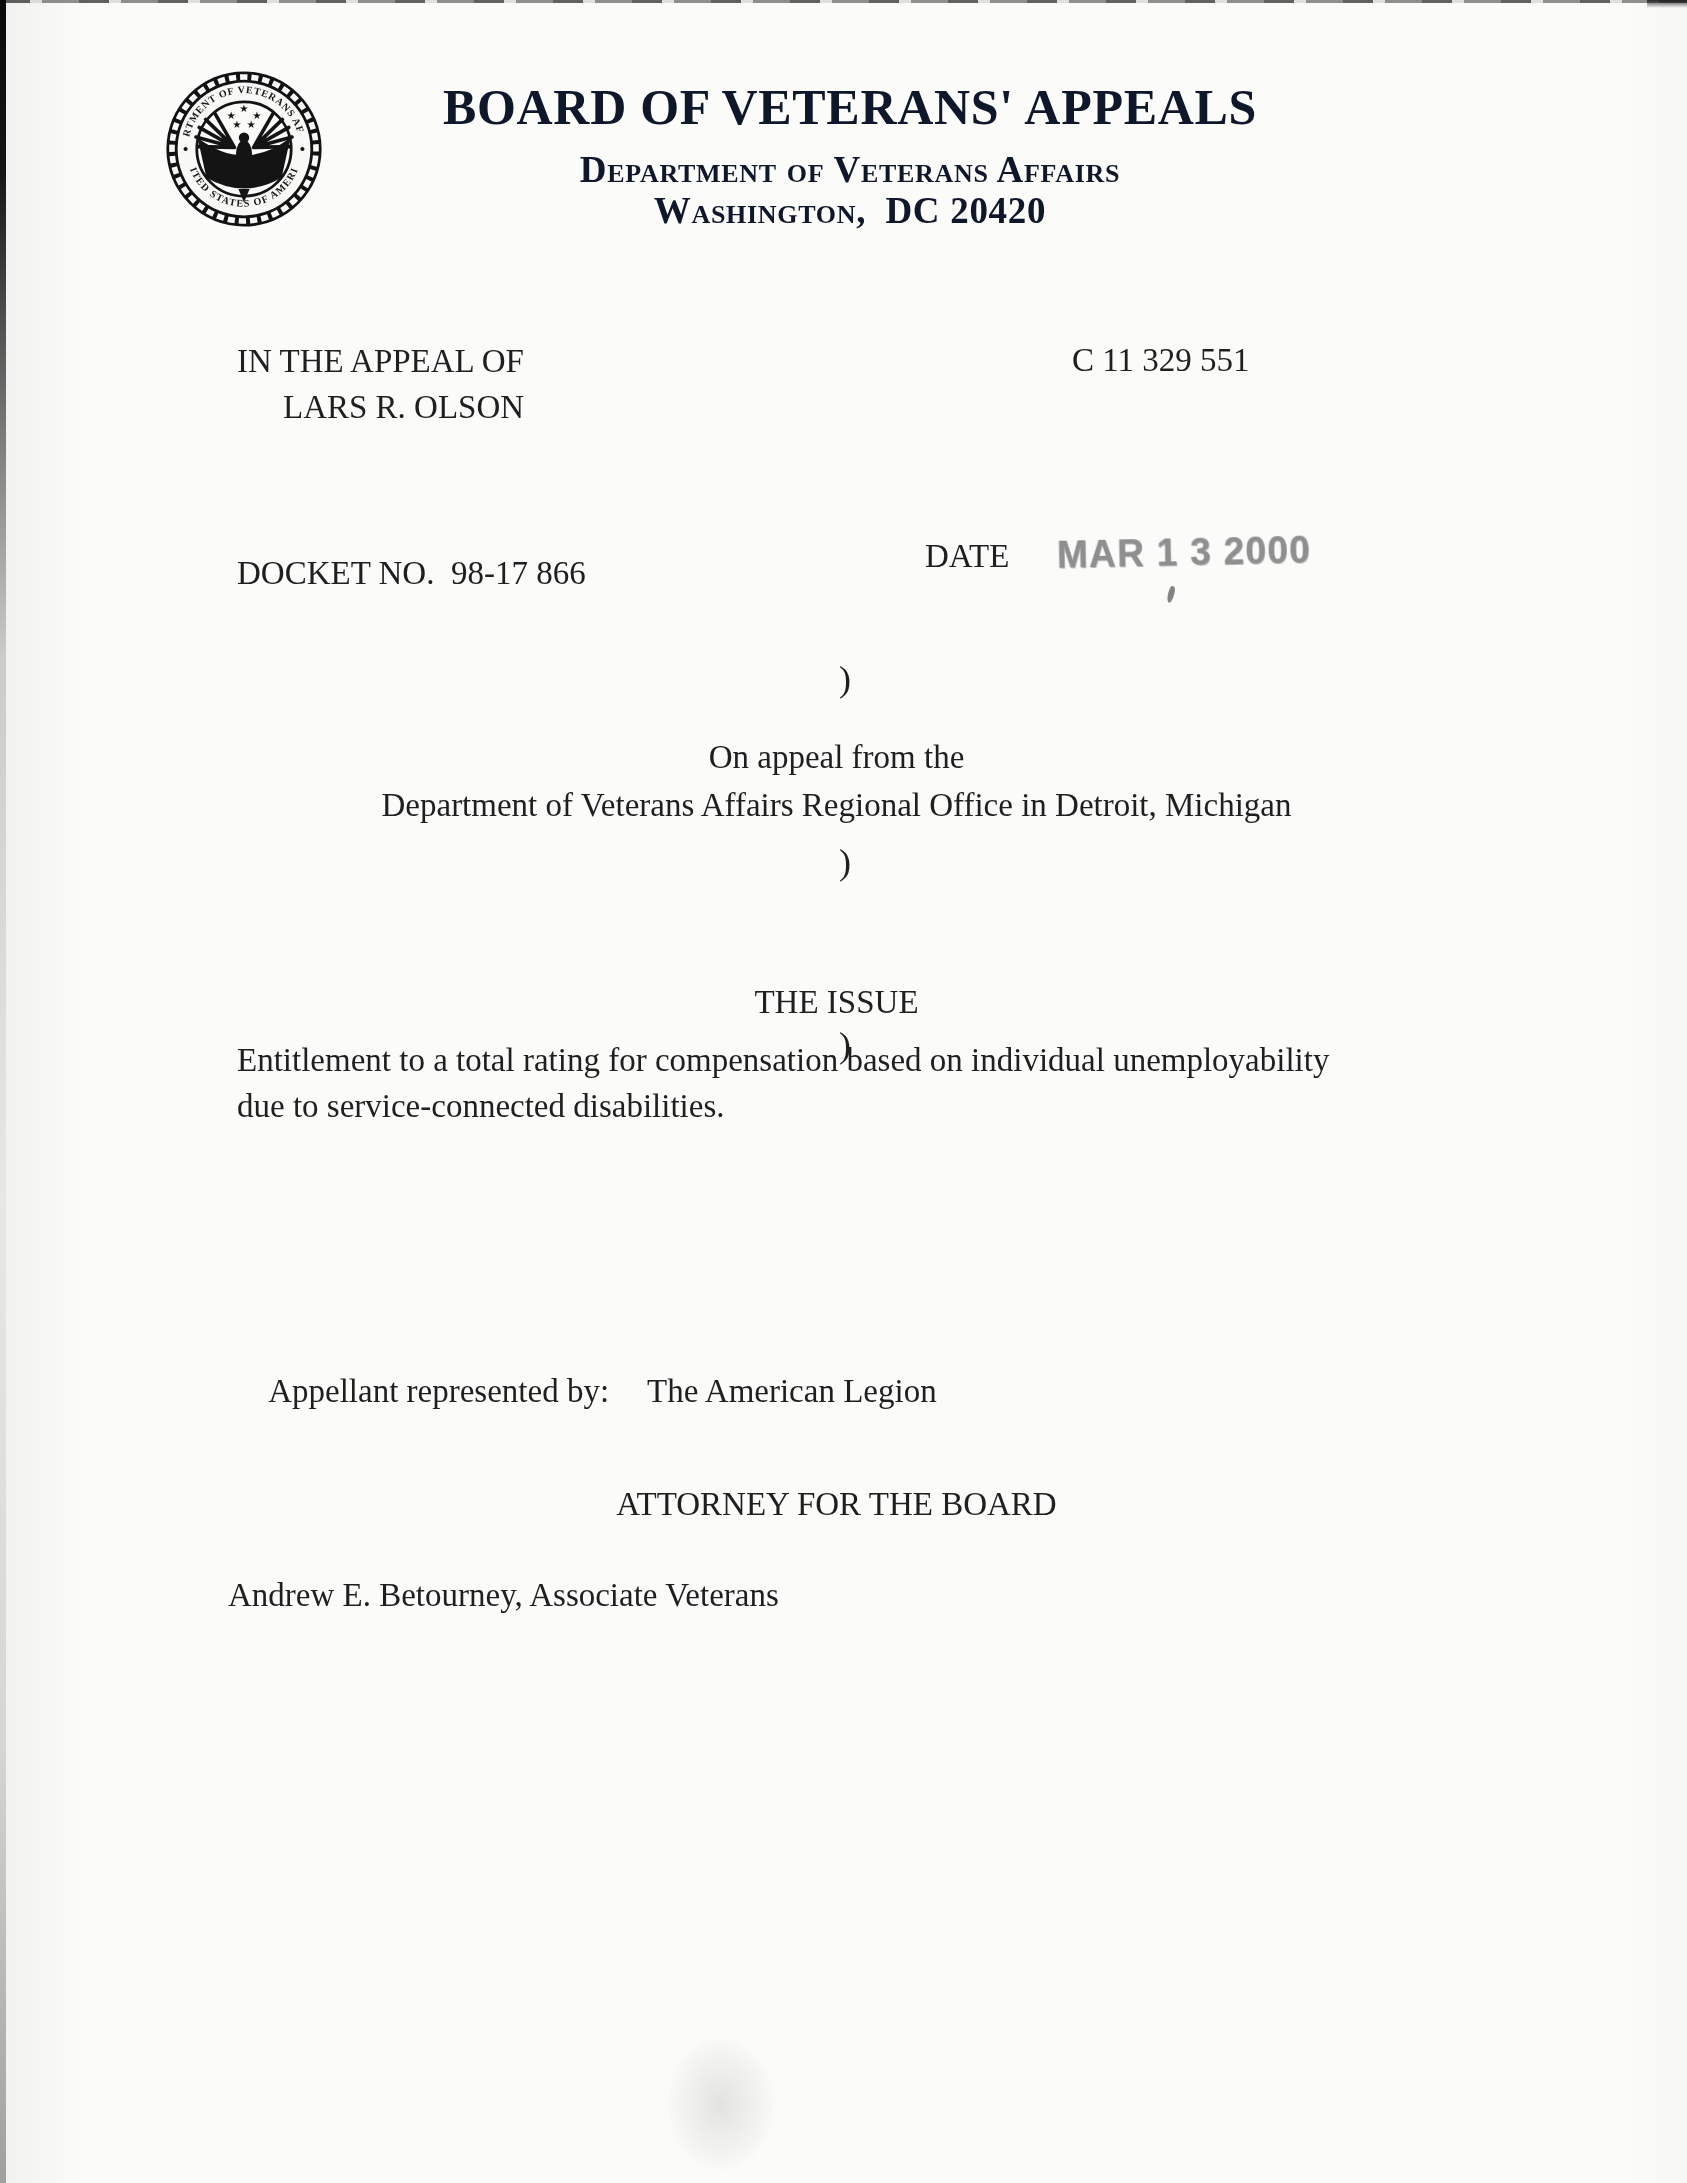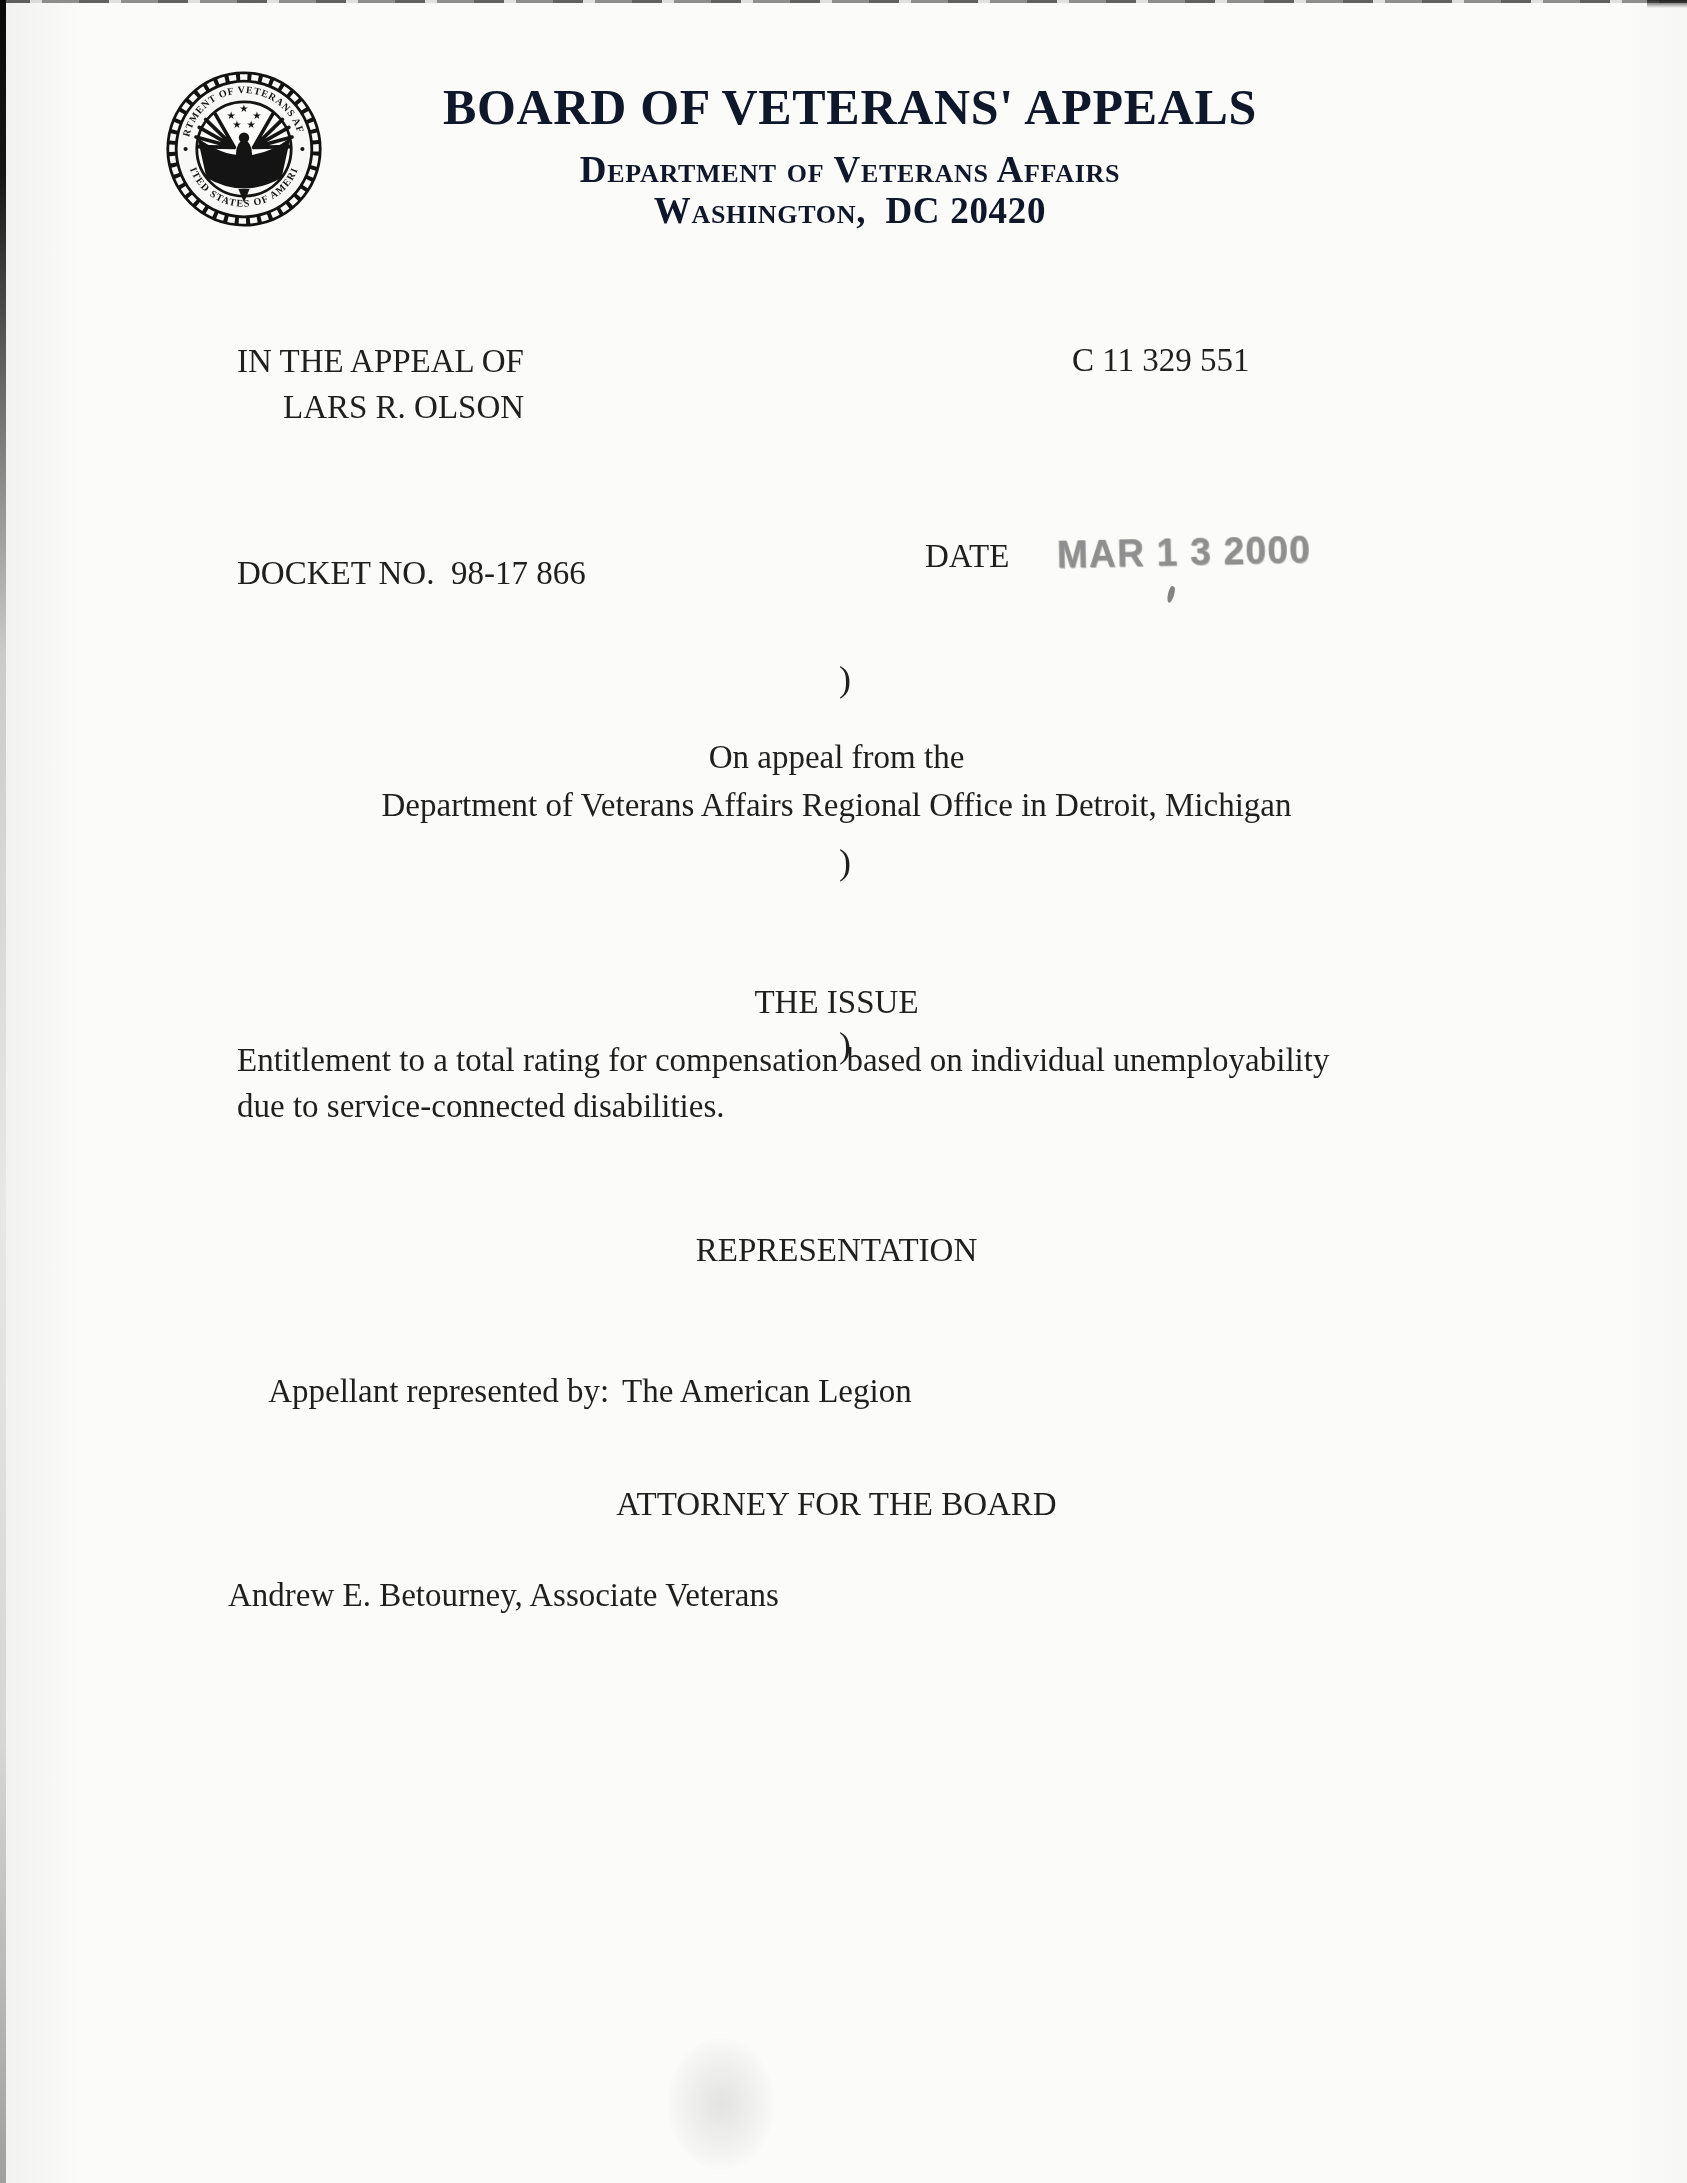--- a/index.html
+++ b/index.html
@@ -73,21 +73,21 @@
     filter:blur(0.3px);
     white-space:pre;
   }
   .centered{left:237px;width:1199px;text-align:center;white-space:normal;}
   .origin-l1{top:738px;}
   .origin-l2{top:786px;}
   .heading-issue{top:935px;margin-top:48px;}
   .issue-body{left:237px;top:1037px;line-height:46px;white-space:normal;width:1231px;}
   .heading-rep{top:1231px;}
   .rep-line{left:237px;top:1332px;}
-  .rep-value{margin-left:13px;}
+  .rep-value{margin-left:38px;}
   .heading-att{top:1485px;}
   .att-line{left:228px;top:1576px;}
 </style>
 </head>
 <body>
 
 <div class="page">
 
   <div class="paper-shade"></div>
   <div class="edge-top"></div>
@@ -154,21 +154,20 @@
 
   <div class="abs centered origin-l1">On appeal from the</div>
   <div class="abs centered origin-l2">Department of Veterans Affairs Regional Office in Detroit, Michigan</div>
 
   <div class="abs centered heading-issue">THE ISSUE</div>
   <div class="abs issue-body">
     <div>Entitlement to a total rating for compensation based on individual unemployability</div>
     <div>due to service-connected disabilities.</div>
   </div>
 
-  <div class="abs centered heading-rep">REPRESENTATION</div>
   <div class="abs rep-line">
     <span>Appellant represented by:</span><span class="rep-value">The American Legion</span>
   </div>
 
   <div class="abs centered heading-att">ATTORNEY FOR THE BOARD</div>
   <div class="abs att-line">Andrew E. Betourney, Associate Veterans</div>
 
 </div>
 
 

